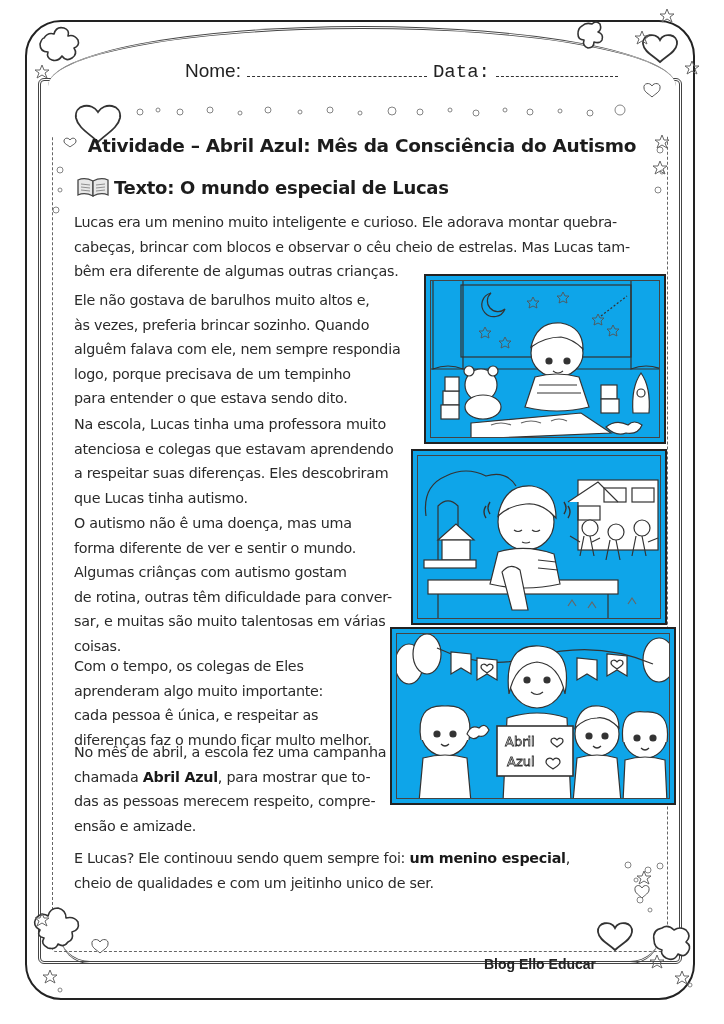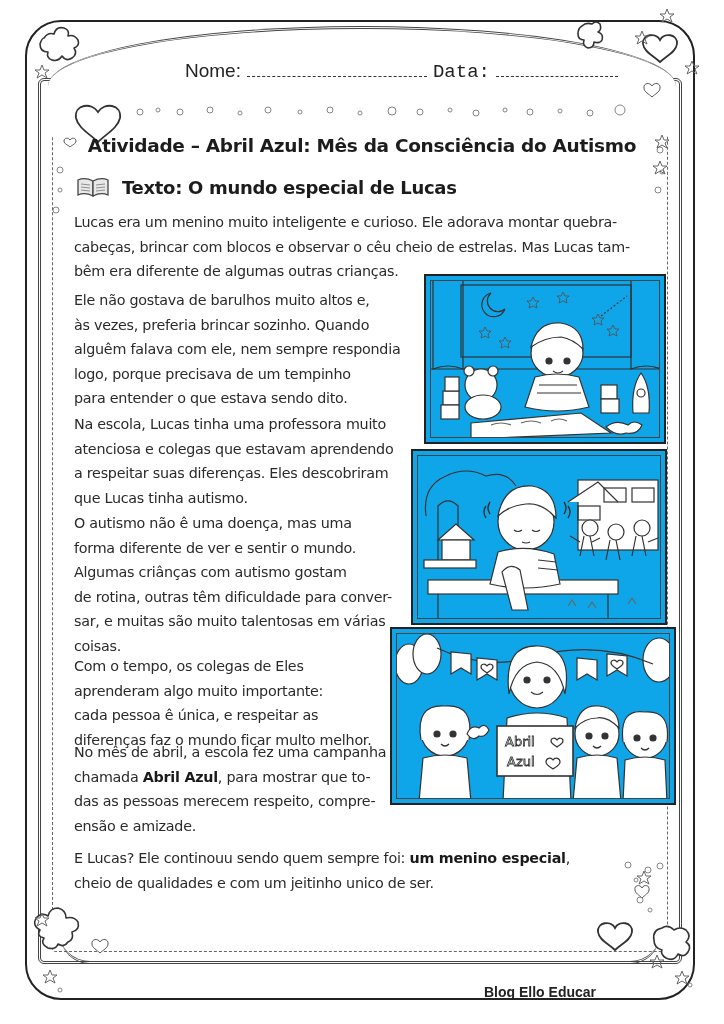--- a/index.html
+++ b/index.html
@@ -9,28 +9,28 @@
   .inner-frame { position: absolute; left: 38px; top: 78px; width: 644px; height: 886px; border: 3px double #444; border-radius: 6px; box-sizing: border-box; }
   .inner-dash { position: absolute; left: 52px; top: 92px; width: 616px; height: 860px; border: 1px dashed #666; border-radius: 4px; box-sizing: border-box; }
   .top-arc { position: absolute; left: 48px; top: 26px; width: 628px; height: 110px; border-top: 3px double #444; border-radius: 50% 50% 0 0 / 60px 60px 0 0; box-sizing: border-box; background: #fff; }
   .bottom-arc { position: absolute; left: 60px; top: 930px; width: 600px; height: 34px; border-bottom: 3px double #444; border-radius: 0 0 30px 30px; box-sizing: border-box; }
   .deco { position: absolute; }
 
   .header-line { position: absolute; top: 60px; left: 185px; font-size: 19px; font-family: "Liberation Sans", sans-serif; color: #222; display: flex; gap: 6px; align-items: baseline; }
   .blank { display: inline-block; border-bottom: 1px dashed #333; height: 1px; }
 
   .title { position: absolute; top: 135px; left: 0; width: 724px; text-align: center; font-family: "DejaVu Sans", sans-serif; font-weight: bold; font-size: 18.5px; color: #1c1c1c; letter-spacing: -0.3px; }
-  .subtitle { position: absolute; top: 176px; left: 76px; font-family: "DejaVu Sans", sans-serif; font-weight: bold; font-size: 18px; color: #1c1c1c; display: flex; align-items: center; gap: 12px; letter-spacing: -0.3px; }
+  .subtitle { position: absolute; top: 176px; left: 76px; font-family: "DejaVu Sans", sans-serif; font-weight: bold; font-size: 18px; color: #1c1c1c; display: flex; align-items: center; gap: 4px; letter-spacing: -0.3px; }
 
   .para { position: absolute; font-family: "DejaVu Sans", sans-serif; font-size: 14.3px; line-height: 24.5px; color: #2a2a2a; letter-spacing: -0.25px; }
   .para b { font-weight: bold; color: #1a1a1a; }
 
   .pic { position: absolute; border: 2px solid #222; box-sizing: border-box; background: #0ea5e9; }
   .pic .inner { position: absolute; inset: 4px; border: 1px solid #444; overflow: hidden; }
-  .credit { position: absolute; top: 956px; left: 484px; font-family: "Liberation Sans", sans-serif; font-weight: bold; font-size: 14px; color: #222; margin-top: 28px; }
+  .credit { position: absolute; top: 956px; left: 484px; font-family: "Liberation Sans", sans-serif; font-weight: bold; font-size: 14px; color: #222; }
 </style>
 </head>
 <body>
 
 <div class="page">
 
   <div class="outer-frame"></div>
   <div class="inner-frame"></div>
   <div class="inner-dash"></div>
   <div class="top-arc"></div>

